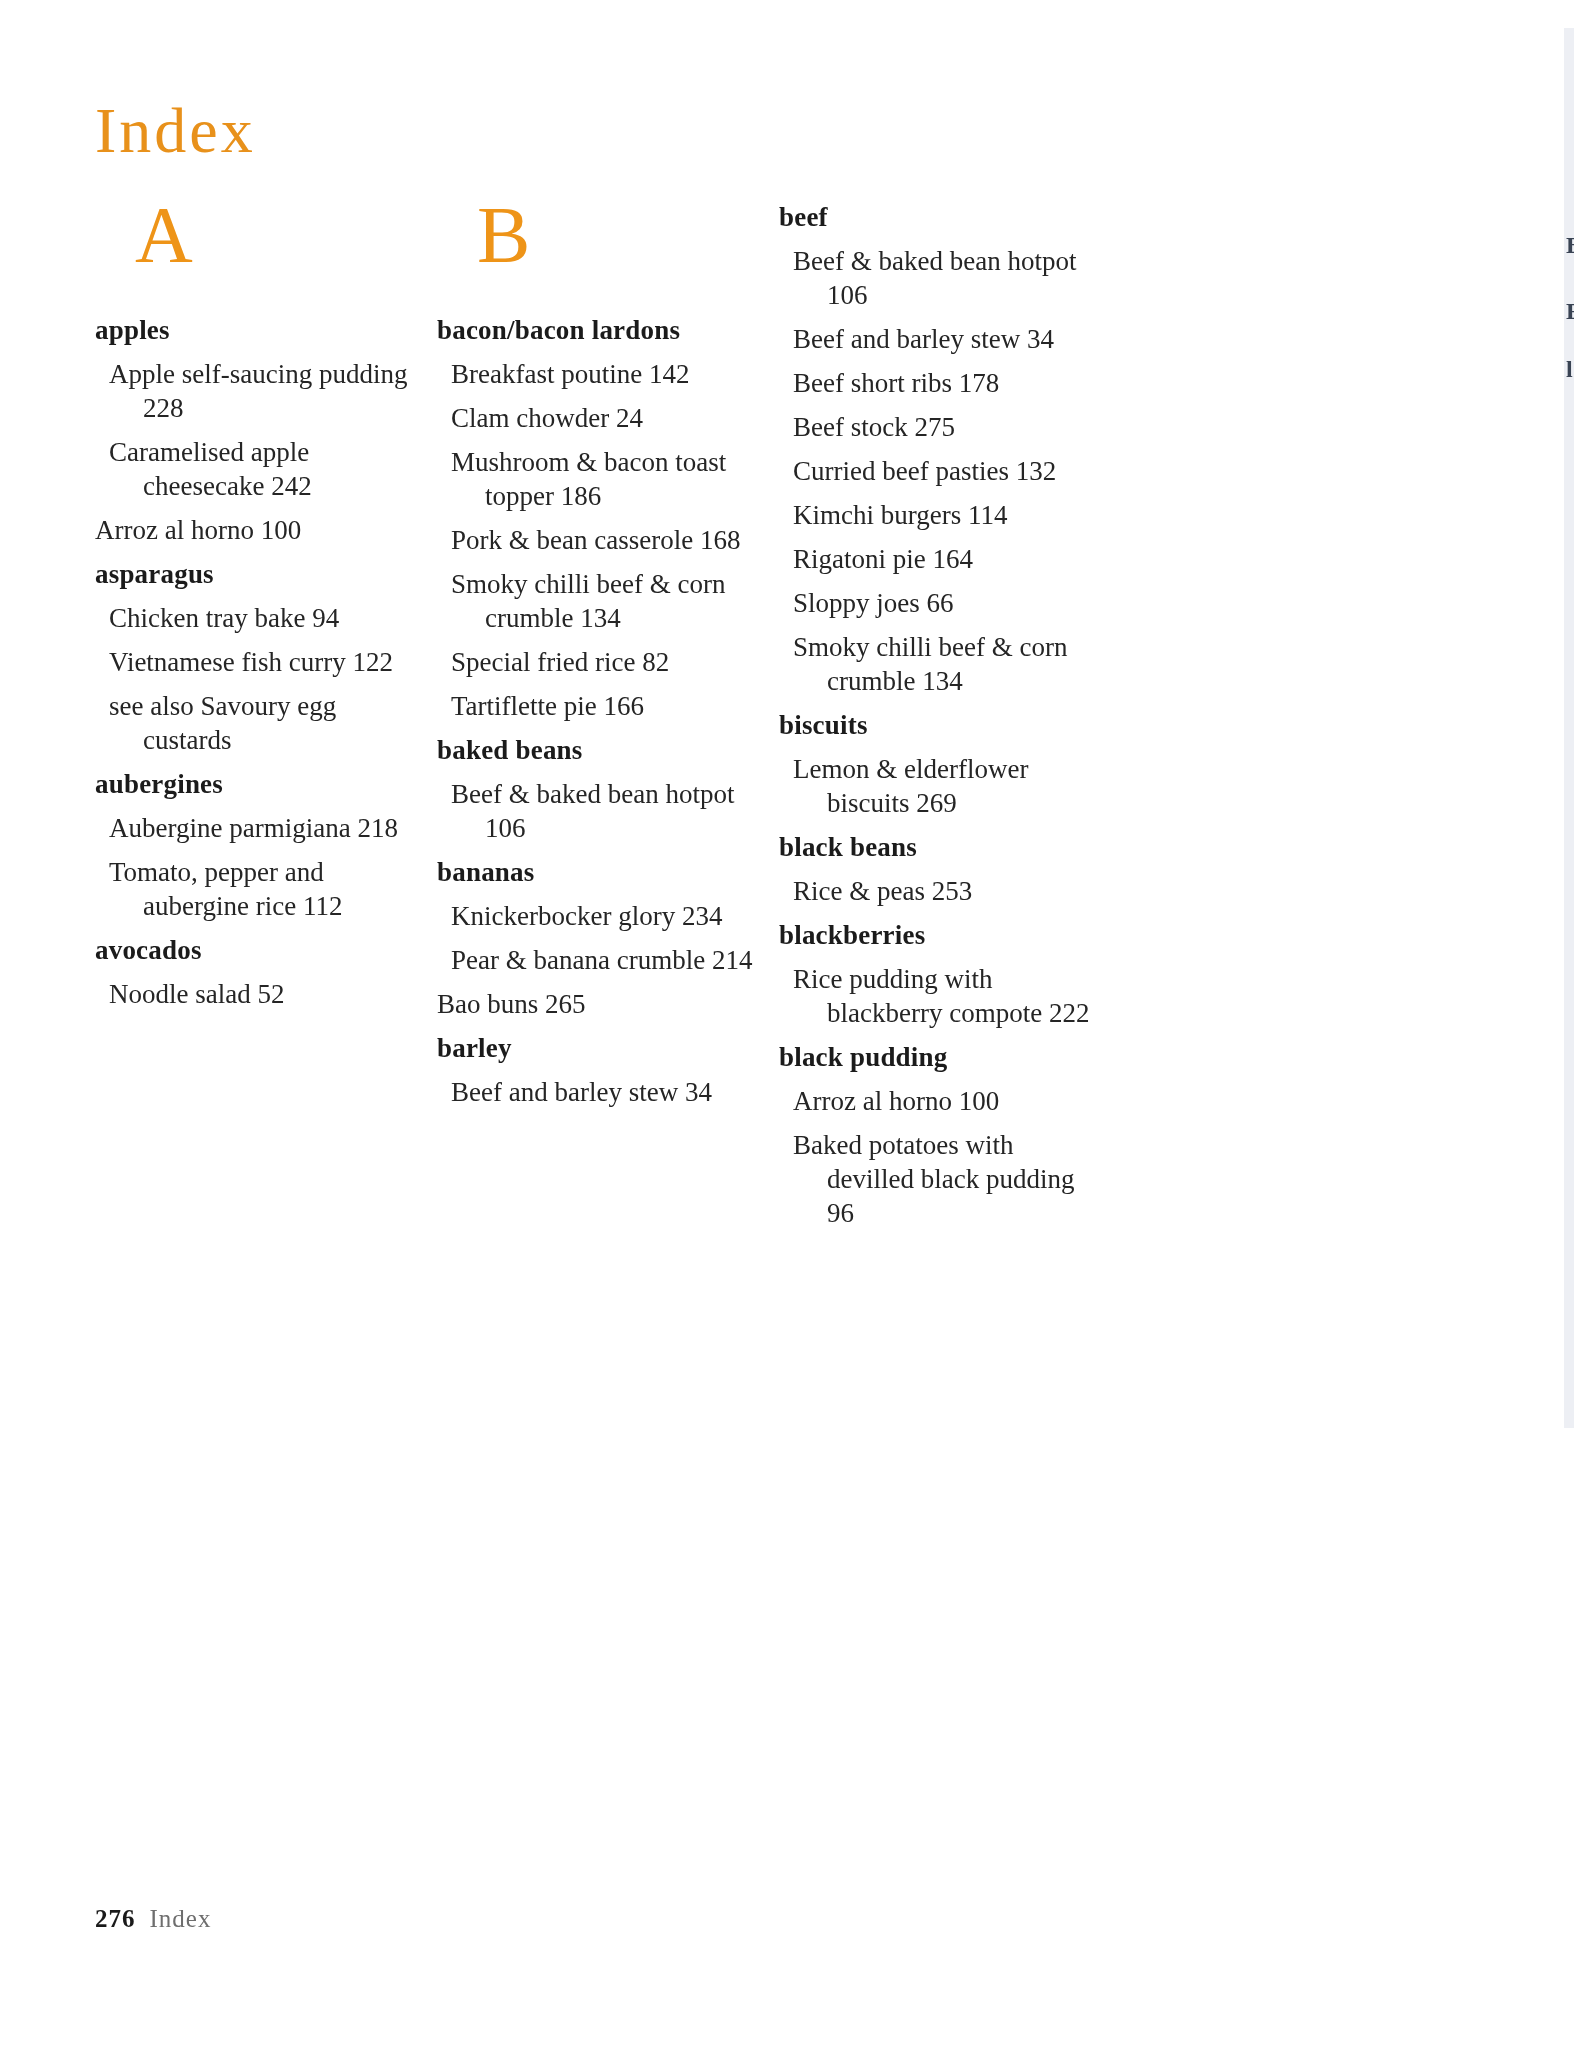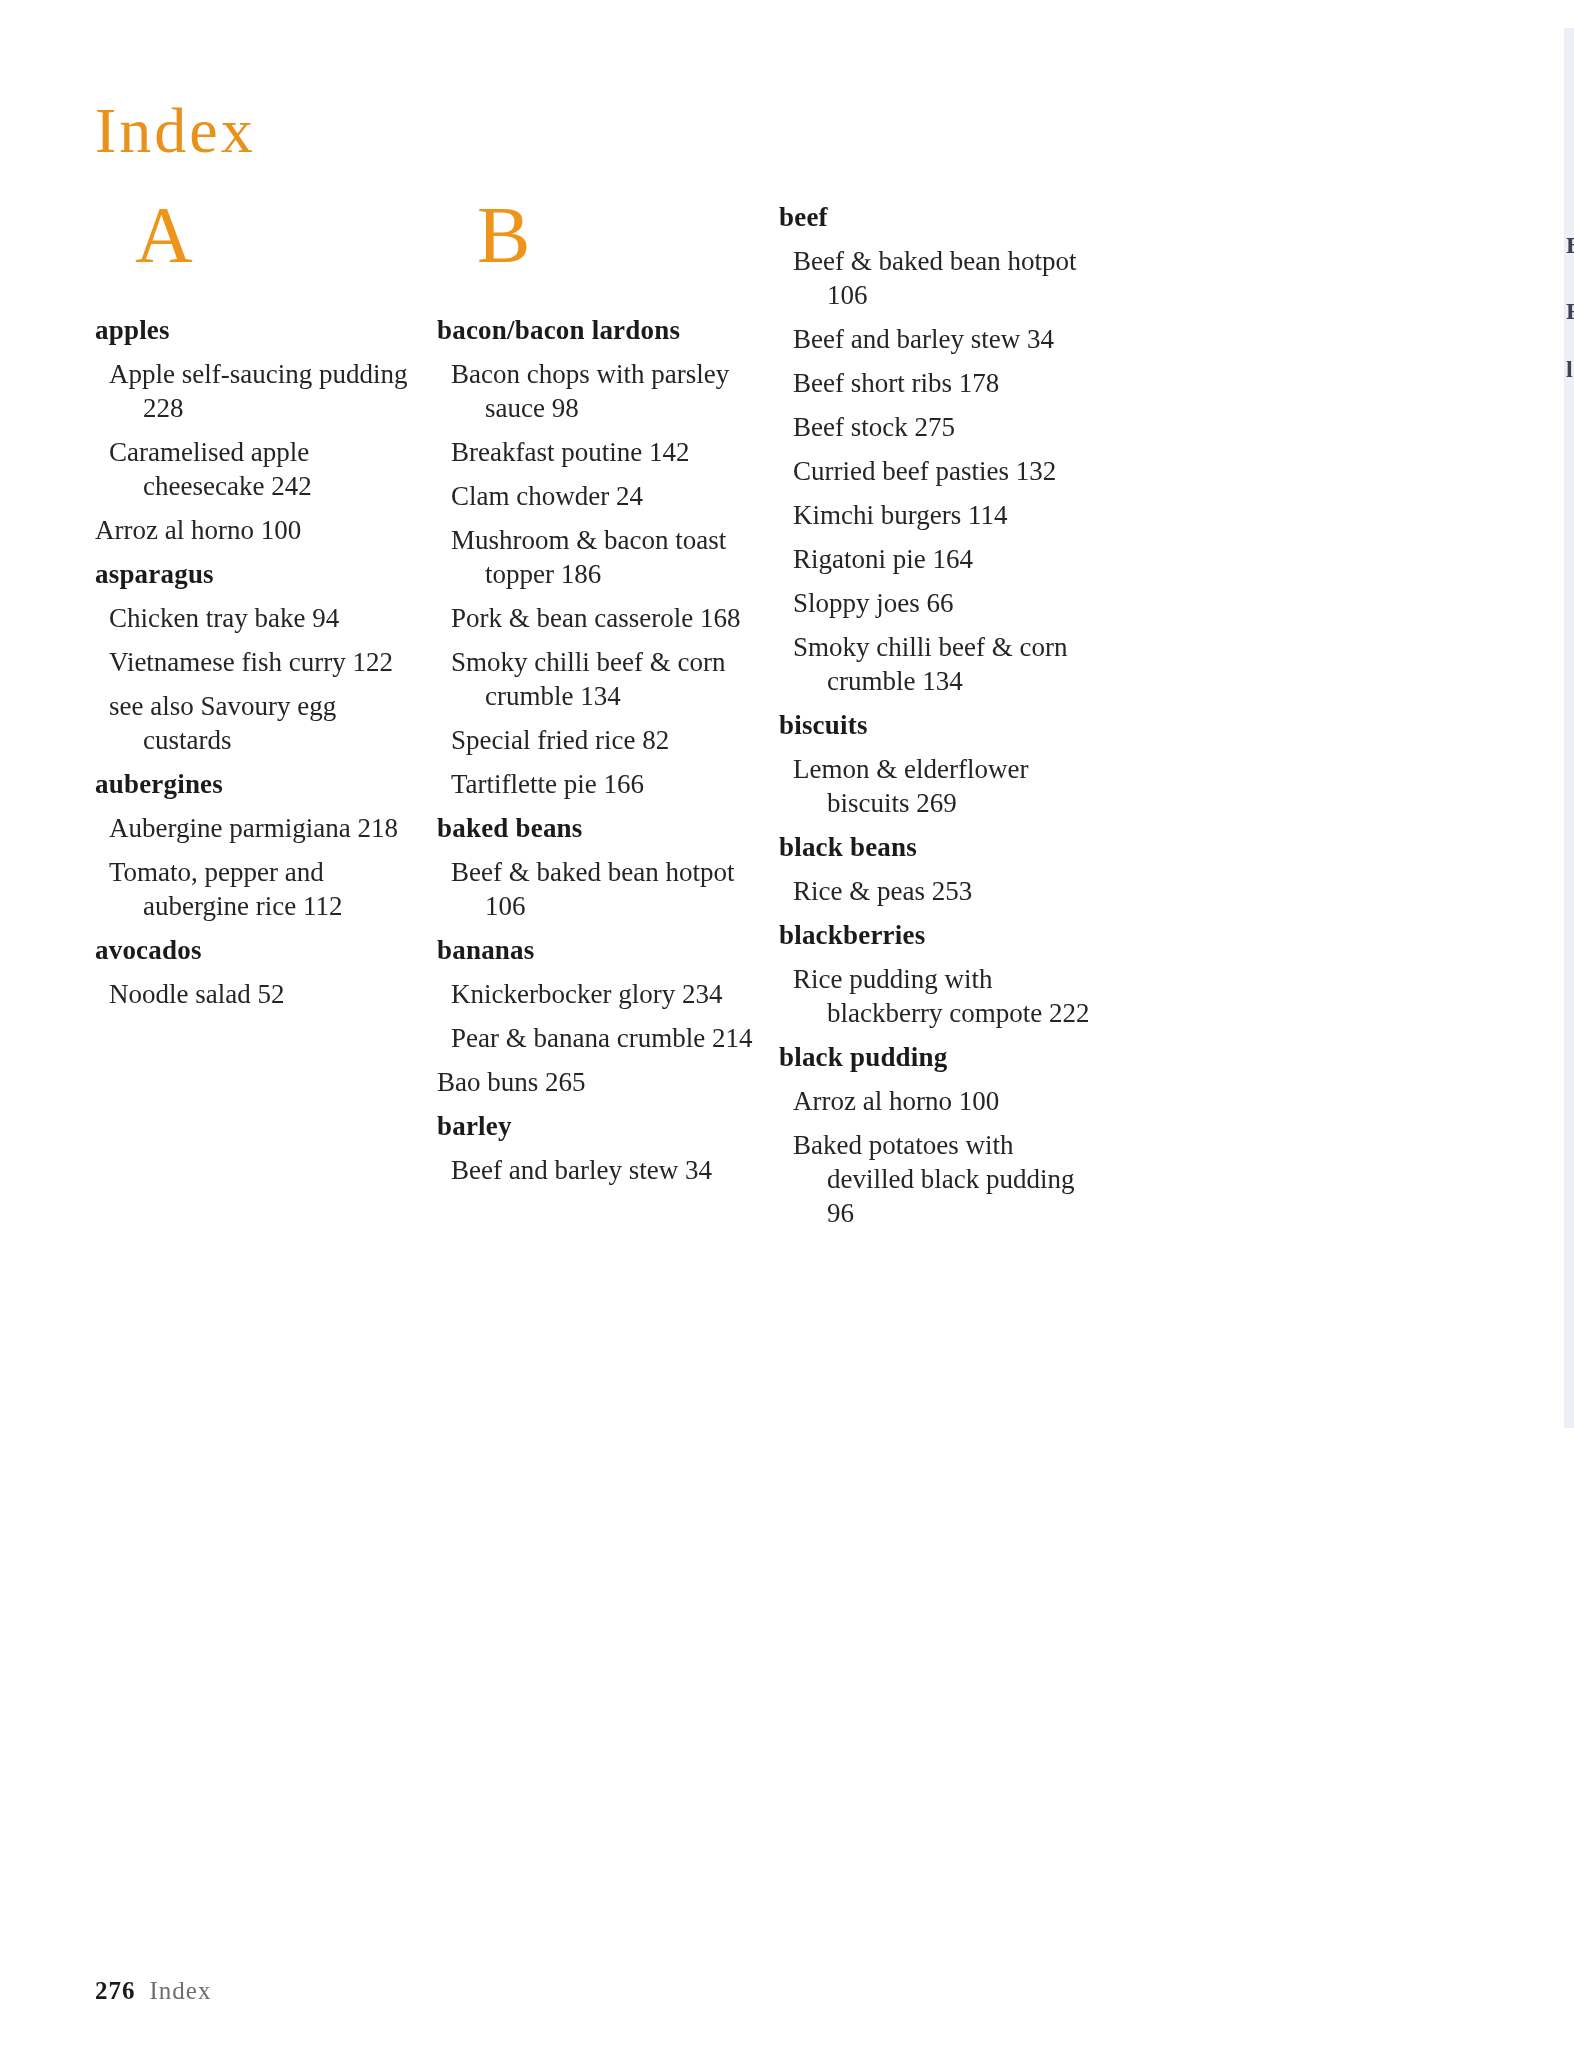--- a/index.html
+++ b/index.html
@@ -30,21 +30,21 @@
     margin:0 0 38px 40px;
   }
   .block{margin:5px 0 10px 0;}
   .line{white-space:nowrap;line-height:34px;font-size:27px;}
   .heading .line{font-weight:700;color:#1b1b1b;letter-spacing:.2px;}
   .entry .l1{padding-left:14px;}
   .entry.main .l1{padding-left:0;}
   .cont{padding-left:48px;}
   .cont-sm{padding-left:13px;}
   .footer{
-    position:absolute;top:1976px;left:95px;
+    position:absolute;top:1904px;left:95px;
     font-size:25px;line-height:1.2;
   }
   .footer .num{font-weight:700;color:#1a1a1a;letter-spacing:1px;}
   .footer .lbl{margin-left:14px;color:#4a4a4a;opacity:.8;letter-spacing:1px;}
   .edge-strip{
     position:absolute;top:28px;right:0;
     width:10px;height:1400px;
     background:#edeff4;
     overflow:visible;
   }
@@ -110,24 +110,20 @@
         <div class="block entry">
           <div class="line l1">Noodle salad 52</div>
         </div>
       </div>
       <div class="col">
         <span class="letter">B</span>
         <div class="block heading">
           <div class="line l1">bacon/bacon lardons</div>
         </div>
         <div class="block entry">
-          <div class="line l1">Bacon chops with parsley</div>
-          <div class="line cont">sauce 98</div>
-        </div>
-        <div class="block entry">
           <div class="line l1">Breakfast poutine 142</div>
         </div>
         <div class="block entry">
           <div class="line l1">Clam chowder 24</div>
         </div>
         <div class="block entry">
           <div class="line l1">Mushroom &amp; bacon toast</div>
           <div class="line cont">topper 186</div>
         </div>
         <div class="block entry">

